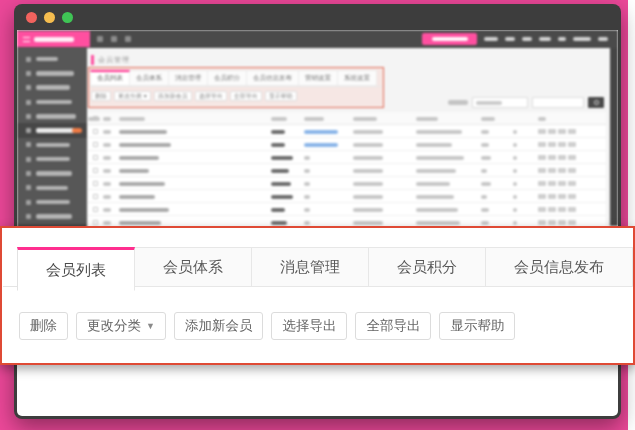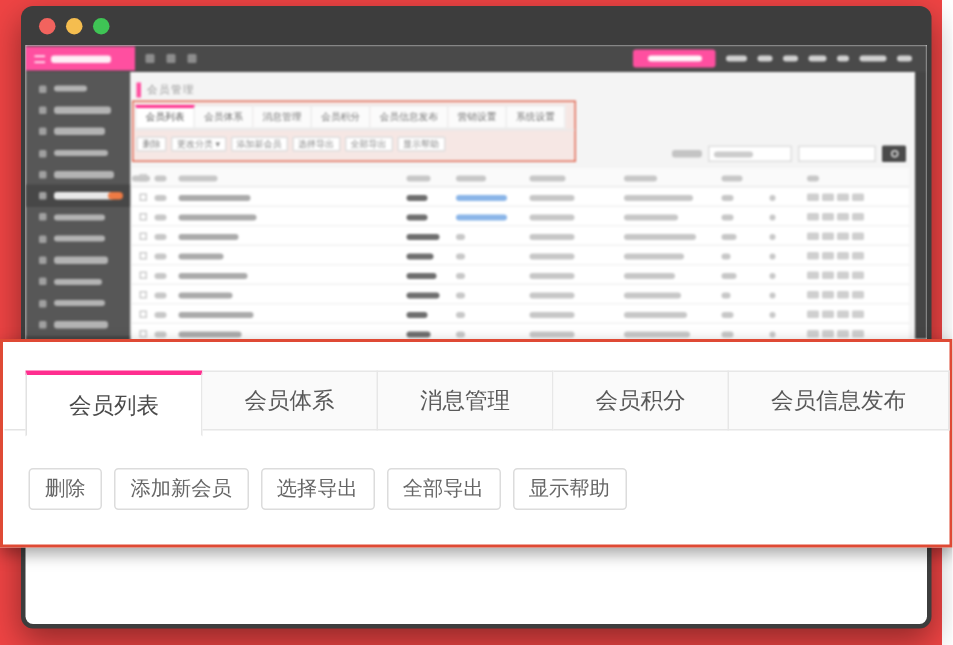--- a/index.html
+++ b/index.html
@@ -1,18 +1,18 @@
 <!DOCTYPE html>
 <html><head>
 <meta charset="utf-8">
 <style>
   * { margin:0; padding:0; box-sizing:border-box; }
   html,body { width:635px; height:430px; background:#fff; overflow:hidden;
               font-family:"Liberation Sans", sans-serif; }
-  #stage { position:relative; width:628px; height:430px; background:#ef4444; }
+  #stage { position:relative; width:628px; height:430px; background:#ec4899; }
 
   
   .window { position:absolute; left:14px; top:4px; width:607px; height:415px;
             background:#3d3d3d; border-radius:8px;
             box-shadow:0 8px 22px rgba(0,0,0,.4); overflow:hidden; }
   .titlebar { height:26px; display:flex; align-items:center; padding-left:12px; gap:7px; }
   .tl { width:11px; height:11px; border-radius:50%; }
   .chrome { position:absolute; left:3px; right:3px; top:26px; bottom:3px;
             background:#fff; border-radius:0 0 5px 5px; overflow:hidden; }
 
@@ -396,20 +396,24 @@
         <div class="mtab">会员体系</div>
         <div class="mtab">消息管理</div>
         <div class="mtab">会员积分</div>
         <div class="mtab">会员信息发布</div>
       </div>
     <div class="mbtns" id="mBtns">
         <div class="mbtn">
           <span>删除</span>
         </div>
         <div class="mbtn">
+          <span>更改分类</span>
+          <span class="caret">▼</span>
+        </div>
+        <div class="mbtn">
           <span>添加新会员</span>
         </div>
         <div class="mbtn">
           <span>选择导出</span>
         </div>
         <div class="mbtn">
           <span>全部导出</span>
         </div>
         <div class="mbtn">
           <span>显示帮助</span>

